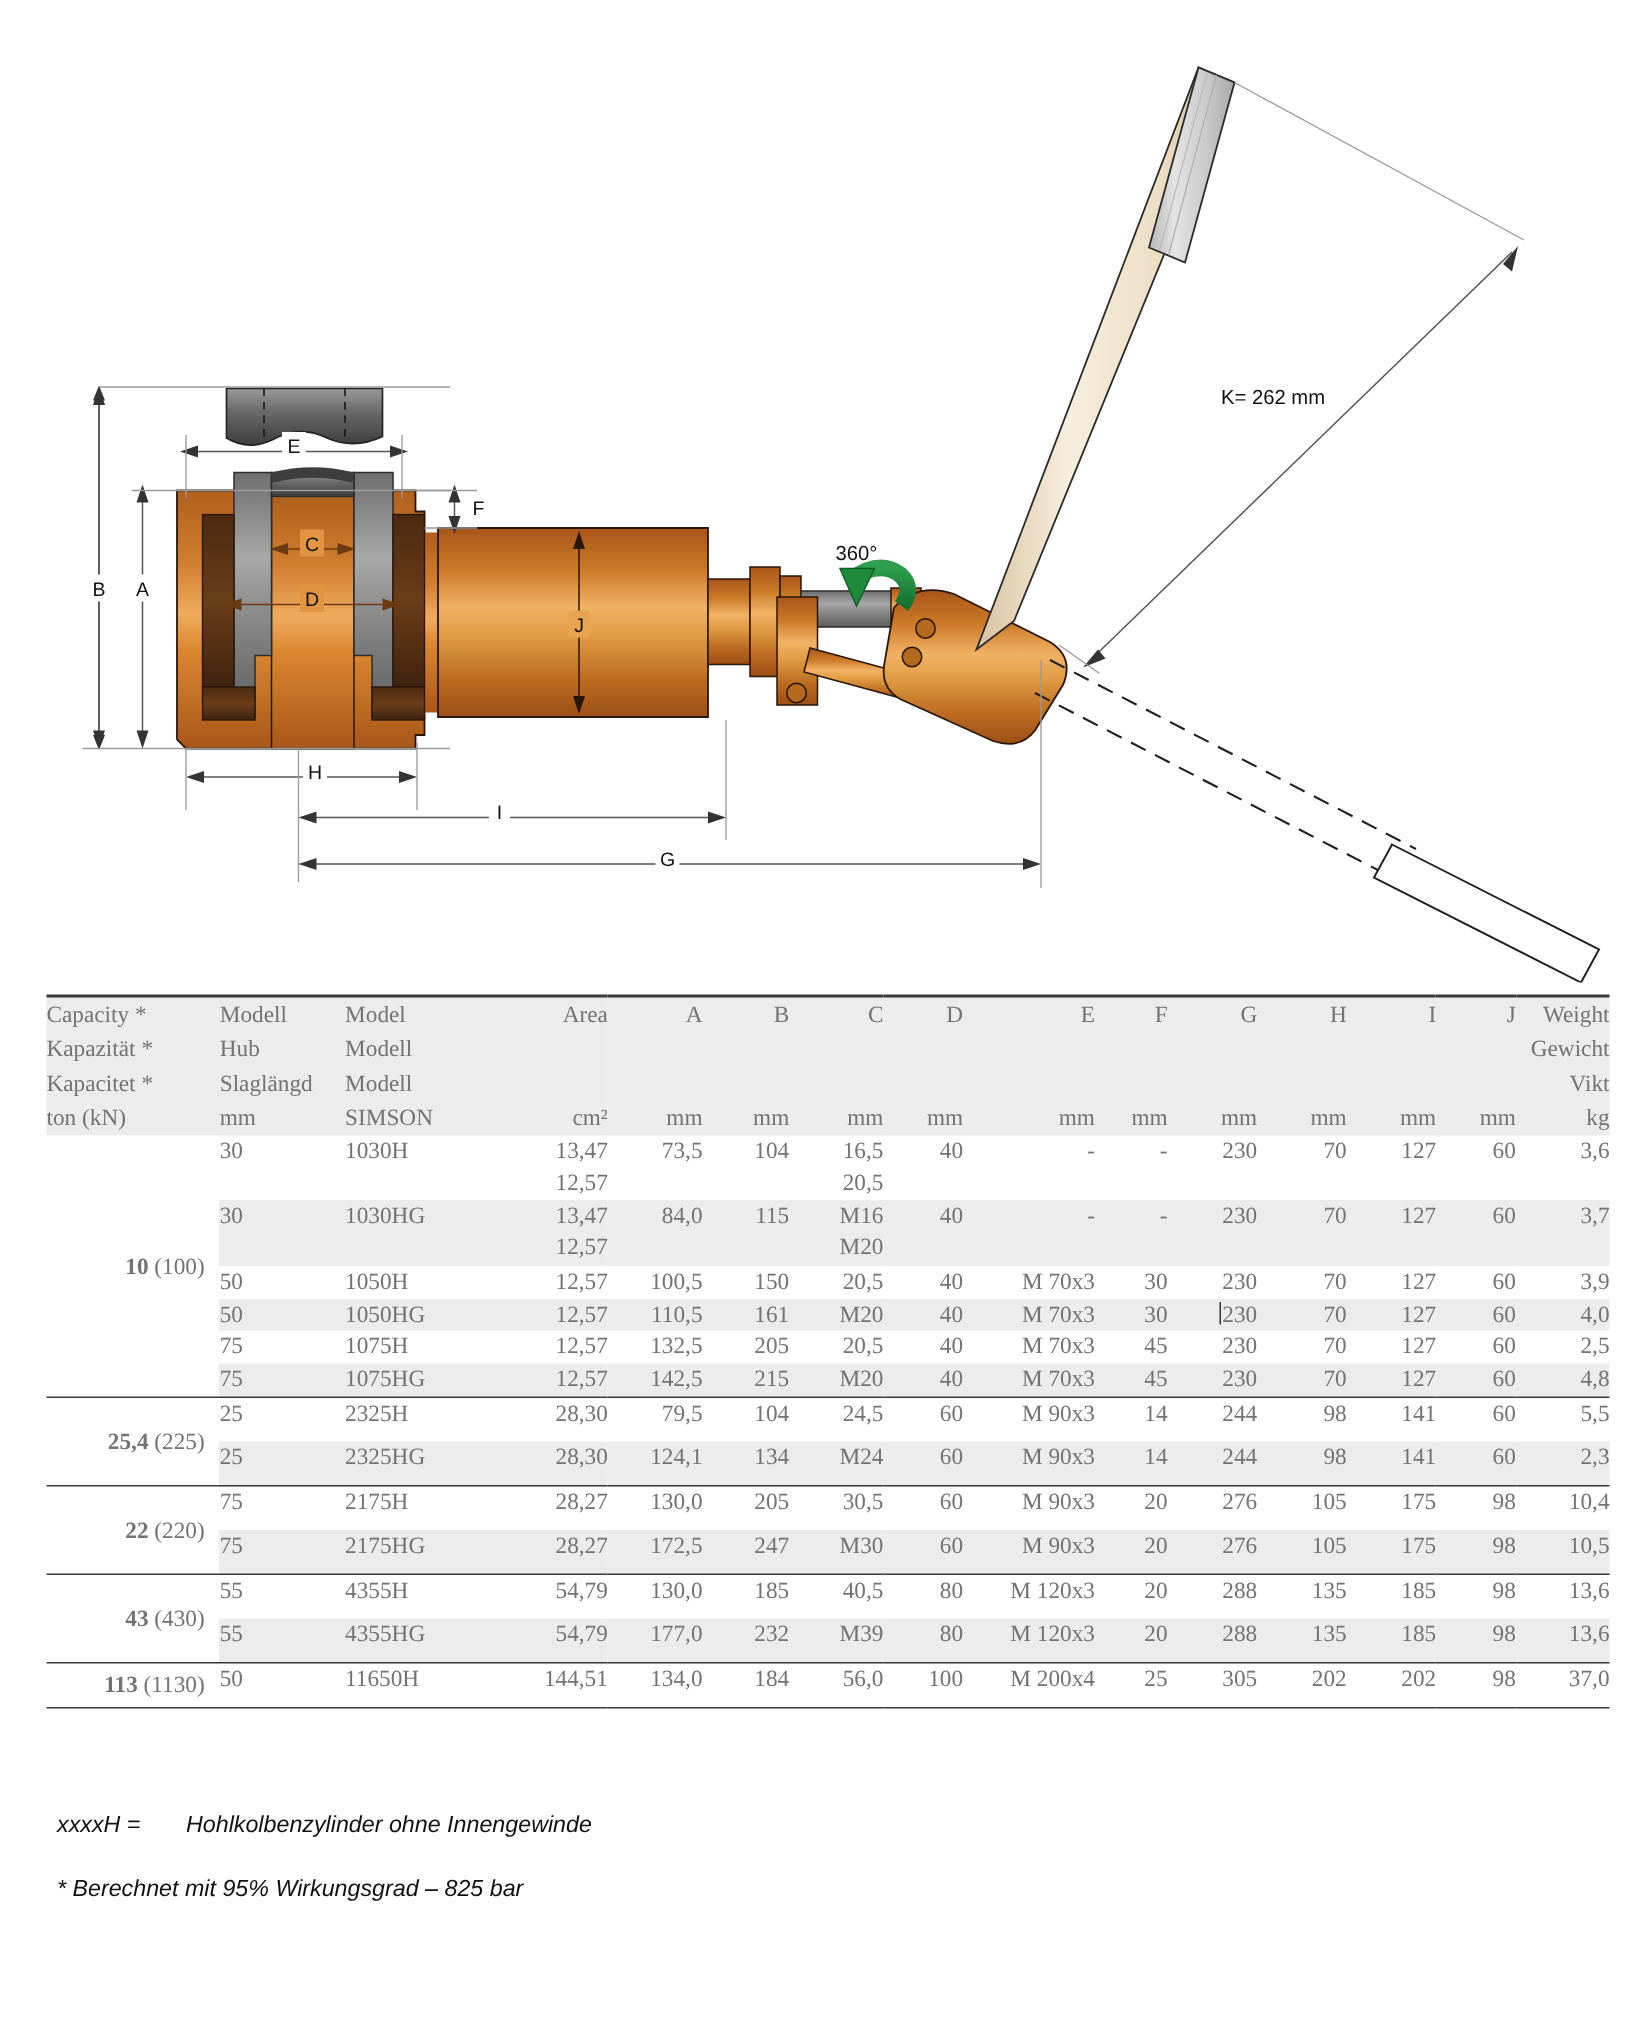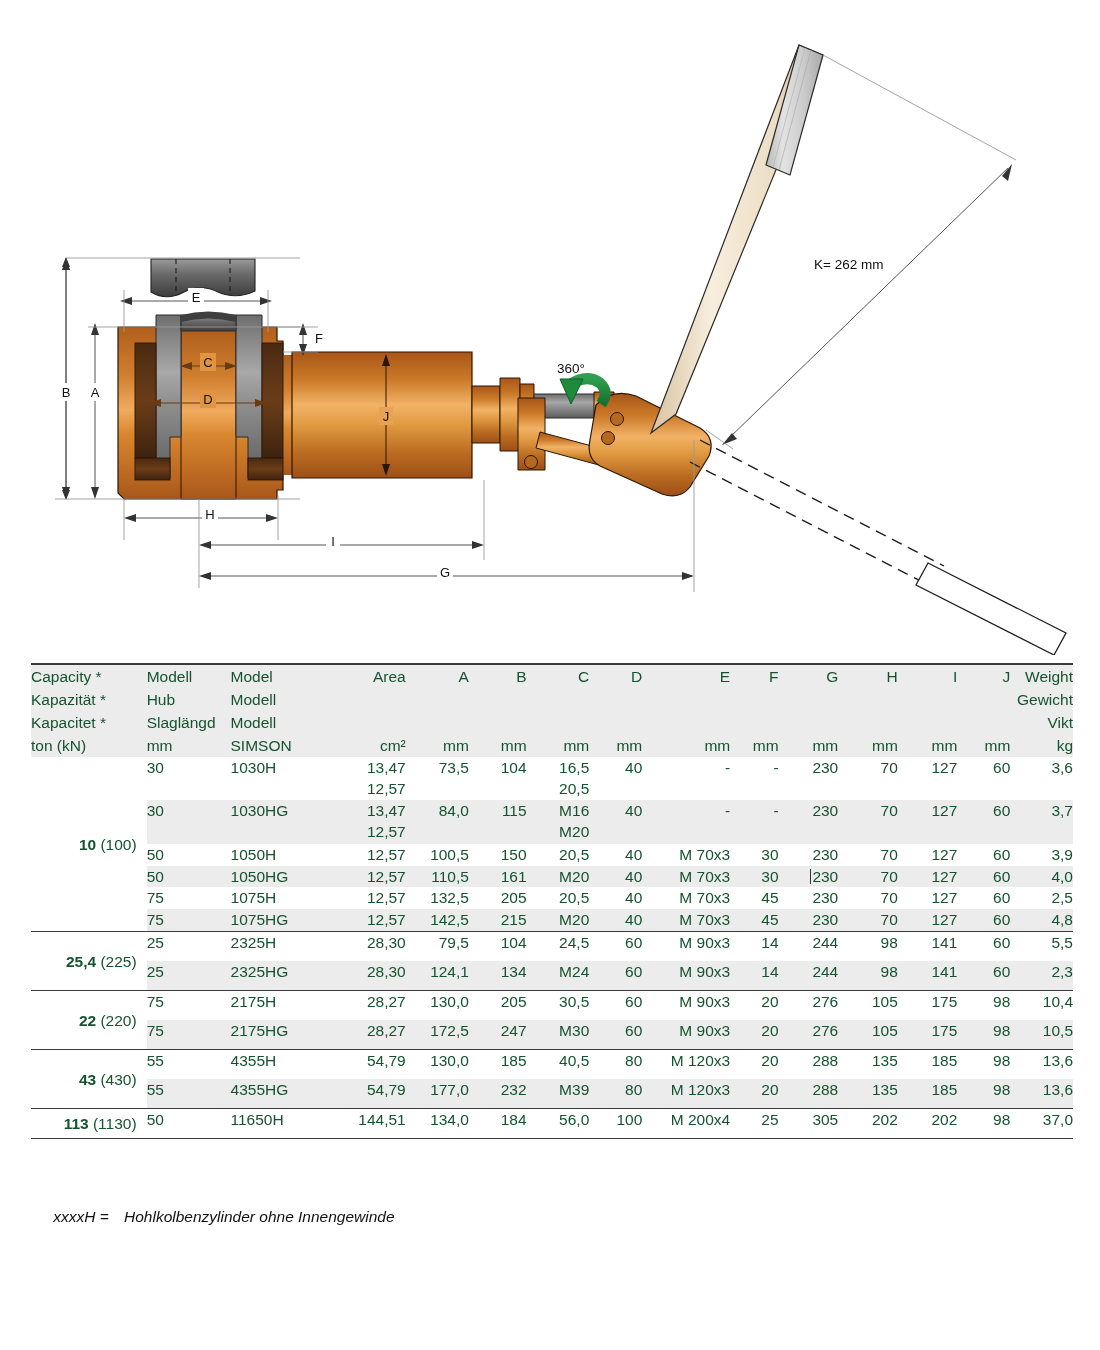--- a/index.html
+++ b/index.html
@@ -42,22 +42,22 @@
   #spec-table-wrap {
     position: absolute;
     left: 31px;
     top: 663px;
     width: 1042px;
   }
   table.spec {
     border-collapse: collapse;
     width: 1042px;
     font-size: 15.5px;
-    font-family: Liberation Sans, sans-serif;
-    color: #14532d;
+    font-family: Liberation Serif, serif;
+    color: #737373;
   }
   table.spec td, table.spec th {
     padding: 0;
     font-weight: normal;
     vertical-align: top;
   }
   .rule-heavy { border-top: 2.5px solid #3a3a3a; }
 
   thead .hcell {
     background: #ececec;
@@ -107,21 +107,21 @@
     left: 38px;
     top: 1205px;
     width: 700px;
     font-family: "Liberation Sans", sans-serif;
     font-style: italic;
     font-size: 15.5px;
     color: #111;
     line-height: 23px;
   }
   #footnotes .fn-row { display: block; white-space: pre; }
-  #footnotes .fn-key { display: inline-block; width: 86px; text-align: center; }
+  #footnotes .fn-key { display: inline-block; width: 86px; }
   #footnotes .fn-gap { height: 20px; }
 </style>
 </head>
 <body>
 
 <div id="diagram-area">
 <svg id="diagram-svg" width="1100" height="655" viewBox="0 0 1100 655" xmlns="http://www.w3.org/2000/svg">
   <defs>
     <linearGradient id="gOrangeV" x1="0" y1="0" x2="0" y2="1">
       <stop offset="0%" stop-color="#b05f1d"></stop>
@@ -695,13 +695,14 @@
         <tr class="tbl-end">
           <td colspan="15"></td>
         </tr>
       </tbody>
   </table>
 </div>
 
 <div id="footnotes">
   <span class="fn-row"><span class="fn-key">xxxxH =</span><span>Hohlkolbenzylinder ohne Innengewinde</span></span>
   <div class="fn-gap"></div>
+  <span class="fn-row">* Berechnet mit 95% Wirkungsgrad – 825 bar</span>
 </div>
 
 </body></html>

